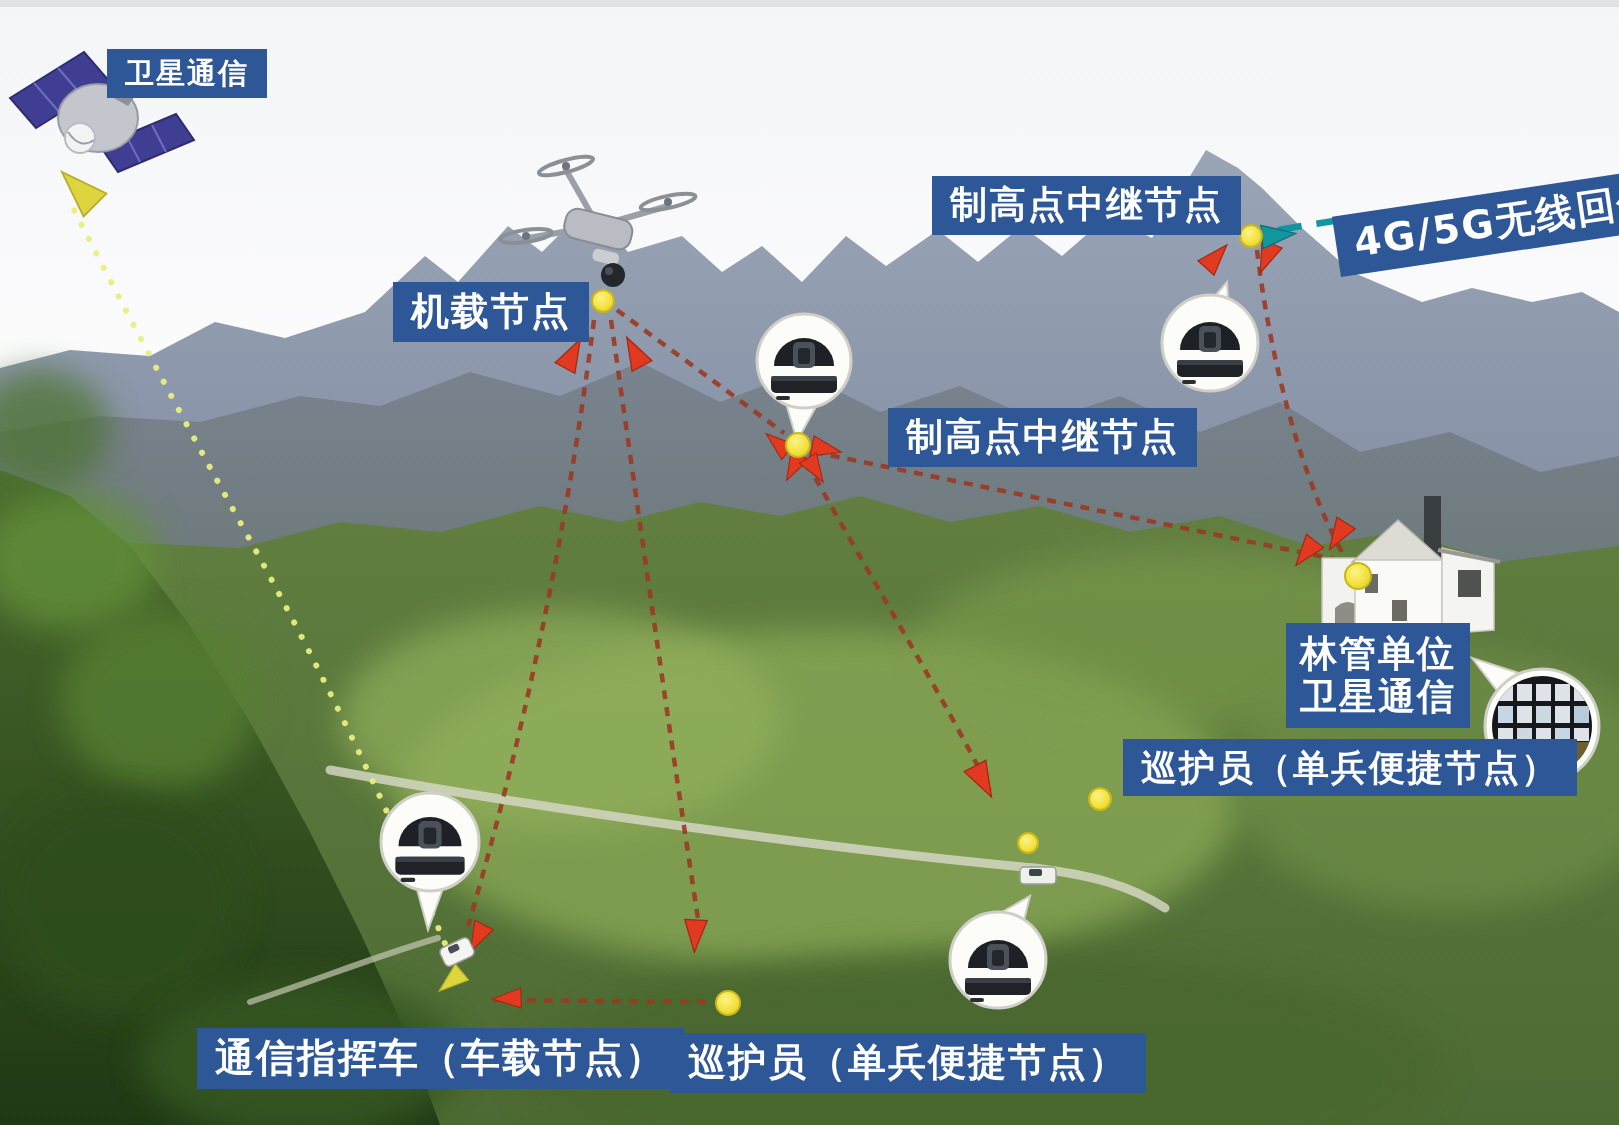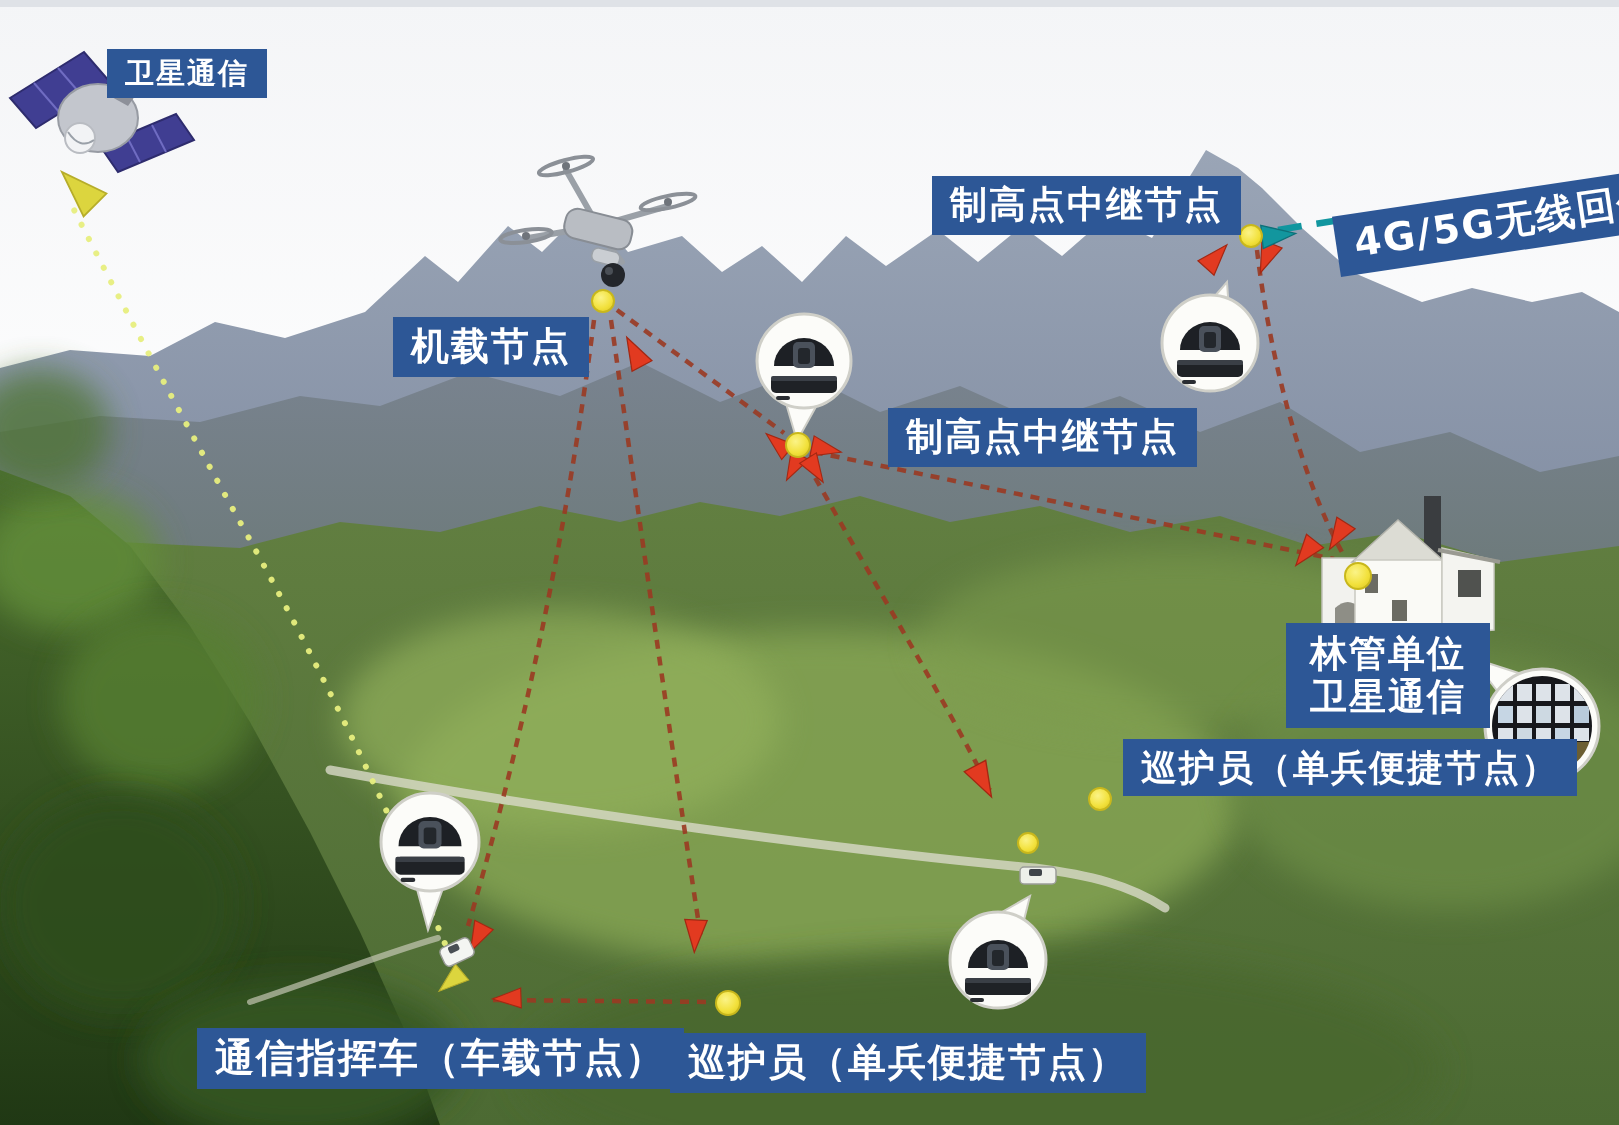--- a/index.html
+++ b/index.html
@@ -7,25 +7,25 @@
     position:relative;width:1619px;height:1125px;overflow:hidden;
     font-family:"DejaVu Sans","Liberation Sans",sans-serif;background:#ffffff;
   }
   #bg{position:absolute;left:0;top:0;width:1619px;height:1125px;}
   .lbl{
     position:absolute;background:#2d5796;color:#ffffff;font-weight:bold;
     white-space:nowrap;display:flex;align-items:center;justify-content:center;
     padding:8px 18px;line-height:1.15;letter-spacing:2px;
   }
   .lbl-satellite{left:107px;top:49px;font-size:29px;}
-  .lbl-airborne{left:393px;top:282px;font-size:38px;margin-top:35px;}
+  .lbl-airborne{left:393px;top:282px;font-size:38px;}
   .lbl-relay-top{left:932px;top:176px;font-size:37px;}
   .lbl-backhaul{left:1341px;top:216px;font-size:39px;transform:rotate(-8.5deg);transform-origin:left bottom;}
   .lbl-relay-mid{left:888px;top:408px;font-size:37px;}
-  .lbl-forest{left:1286px;top:623px;font-size:37px;text-align:center;flex-direction:column;padding:10px 24px;}
+  .lbl-forest{left:1286px;top:623px;font-size:37px;text-align:center;flex-direction:column;padding:10px 14px;}
   .lbl-ranger-mid{left:1123px;top:739px;font-size:36px;}
   .lbl-patrol{left:1072px;top:858px;font-size:38px;}
   .lbl-ranger-bottom{left:670px;top:1033px;font-size:38px;}
   .lbl-command{left:197px;top:1028px;font-size:39px;}
 </style>
 </head>
 <body>
 
 <div id="stage">
 

